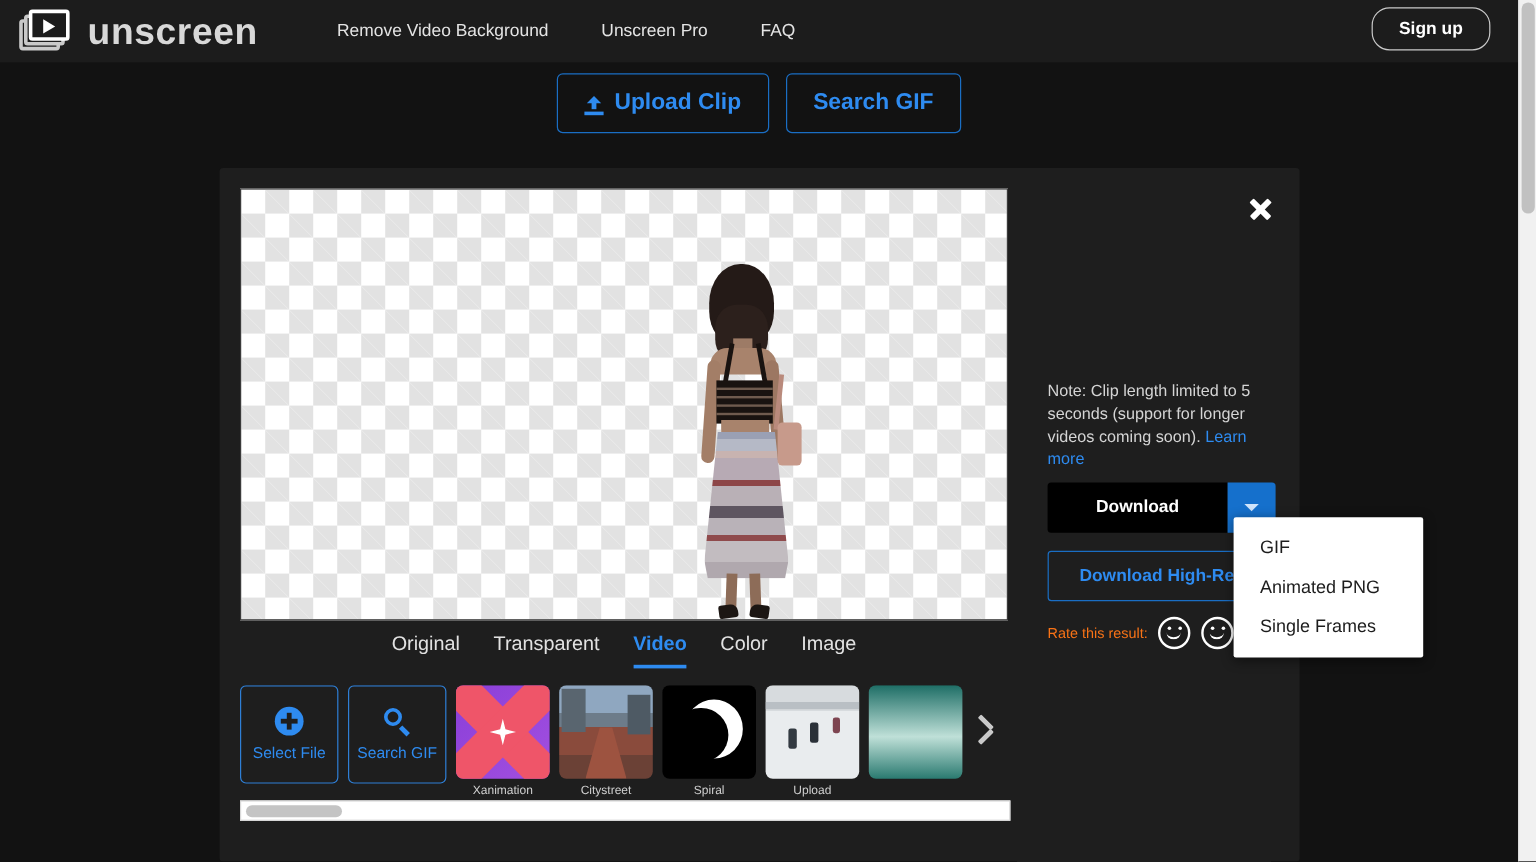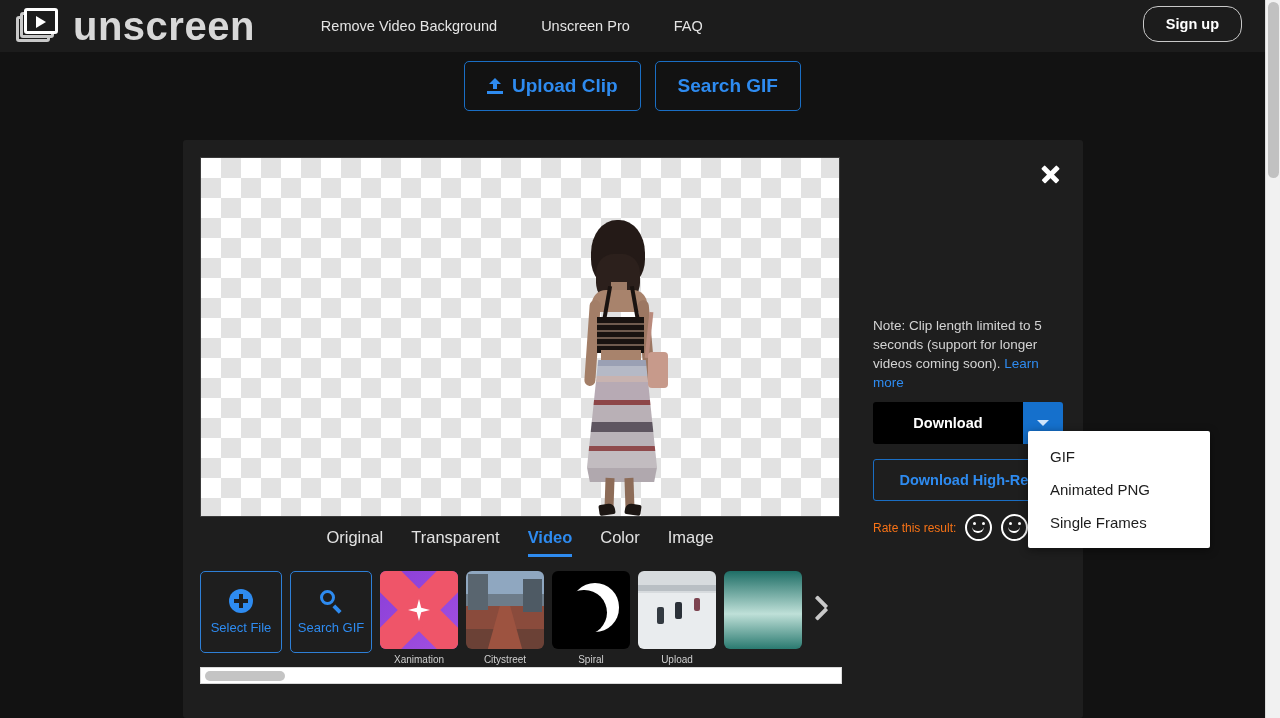--- a/index.html
+++ b/index.html
@@ -32,42 +32,42 @@
   .logo-mark .fr { position: absolute; border: 3px solid #c9c9c9; border-radius: 3px; background: #1c1c1c;}
   .logo-mark .fr1 { width: 34px; height: 26px; left: 0; top: 8px; }
   .logo-mark .fr2 { width: 34px; height: 26px; left: 4px; top: 4px; }
   .logo-mark .fr3 { width: 34px; height: 26px; left: 8px; top: 0; border-color: #fff; background:#1c1c1c; }
   .logo-mark .play {
     position: absolute; left: 20px; top: 8px;
     width: 0; height: 0; border-left: 10px solid #fff;
     border-top: 6px solid transparent; border-bottom: 6px solid transparent;
   }
   .logo-text {
-    margin-left: 11px; color: #d8d8d8; font-size: 40px; font-weight: bold;
+    margin-left: 11px; color: #d8d8d8; font-size: 31px; font-weight: bold;
     letter-spacing: 0.5px; line-height: 1;
   }
   .nav { display: flex; align-items: center; margin-left: 66px; gap: 44px; }
   .nav a { color: #e4e4e4; font-size: 14.5px; text-decoration: none; cursor: pointer; white-space: nowrap; }
   .signup-btn {
     position: absolute; right: 23px; top: 6px;
     padding: 9px 22px; border: 1px solid #c9c9c9; border-radius: 15px;
     background: transparent; color: #ffffff; font-size: 14.5px; font-weight: bold;
     cursor: pointer; font-family: inherit;
   }
 
   
   .action-row {
     position: absolute; top: 61px; left: 0; width: 1265px;
     display: flex; justify-content: center; gap: 14px;
   }
   .act-btn {
     border: 1px solid #1a6ec4; border-radius: 5px; background: transparent;
     color: #2e8bf0; font-size: 19px; font-weight: bold;
     padding: 13px 22px; cursor: pointer; font-family: inherit;
-    display: flex; align-items: center; gap: 9px;
+    display: flex; align-items: flex-end; gap: 9px;
   }
   .upload-icon { position: relative; width: 16px; height: 17px; display:inline-block; }
   .upload-icon .arr {
     position: absolute; left: 6px; top: 3px; width: 4px; height: 8px; background: #2e8bf0;
   }
   .upload-icon .head {
     position: absolute; left: 2px; top: 0px; width: 0; height: 0;
     border-left: 6px solid transparent; border-right: 6px solid transparent;
     border-bottom: 6px solid #2e8bf0;
   }
@@ -247,21 +247,21 @@
   .face { width: 27px; height: 27px; border: 2.4px solid #ffffff; border-radius: 50%; position: relative; cursor: pointer; }
   .face .eye { position:absolute; top: 6px; width: 3px; height: 3px; background:#fff; border-radius:50%; }
   .face .eye.l { left: 5.5px; } .face .eye.r { right: 5.5px; }
   .face .mouth {
     position:absolute; left: 5px; top: 10px; width: 12px; height: 7px;
     border-bottom: 2.4px solid #fff; border-radius: 0 0 12px 12px;
   }
 
   
   .menu {
-    position: absolute; left: 845px; top: 291px; width: 182px;
+    position: absolute; left: 845px; top: 291px; width: 158px;
     background: #ffffff; border-radius: 2px;
     box-shadow: 0 2px 10px rgba(0,0,0,0.45);
     padding: 9px 0;
   }
   .menu-item {
     padding: 8px 22px; font-size: 15px; color: #1d1d1d; cursor: pointer;
   }
 </style>
 </head>
 <body>

